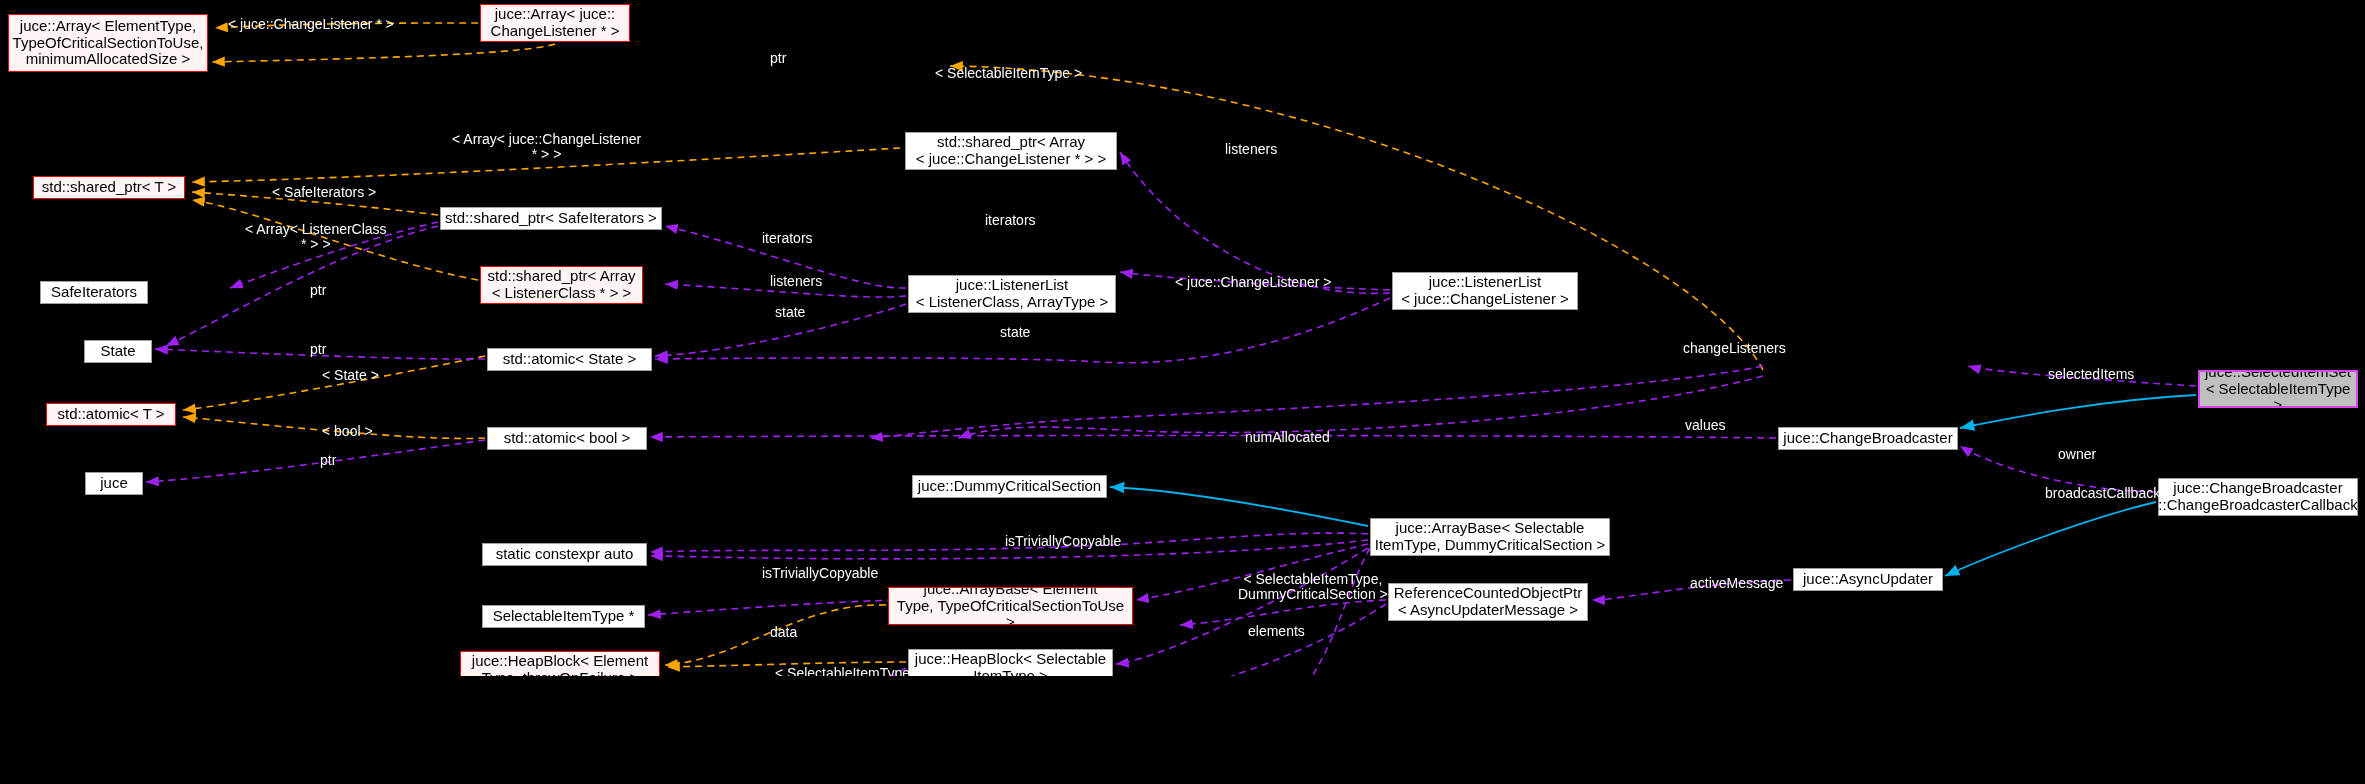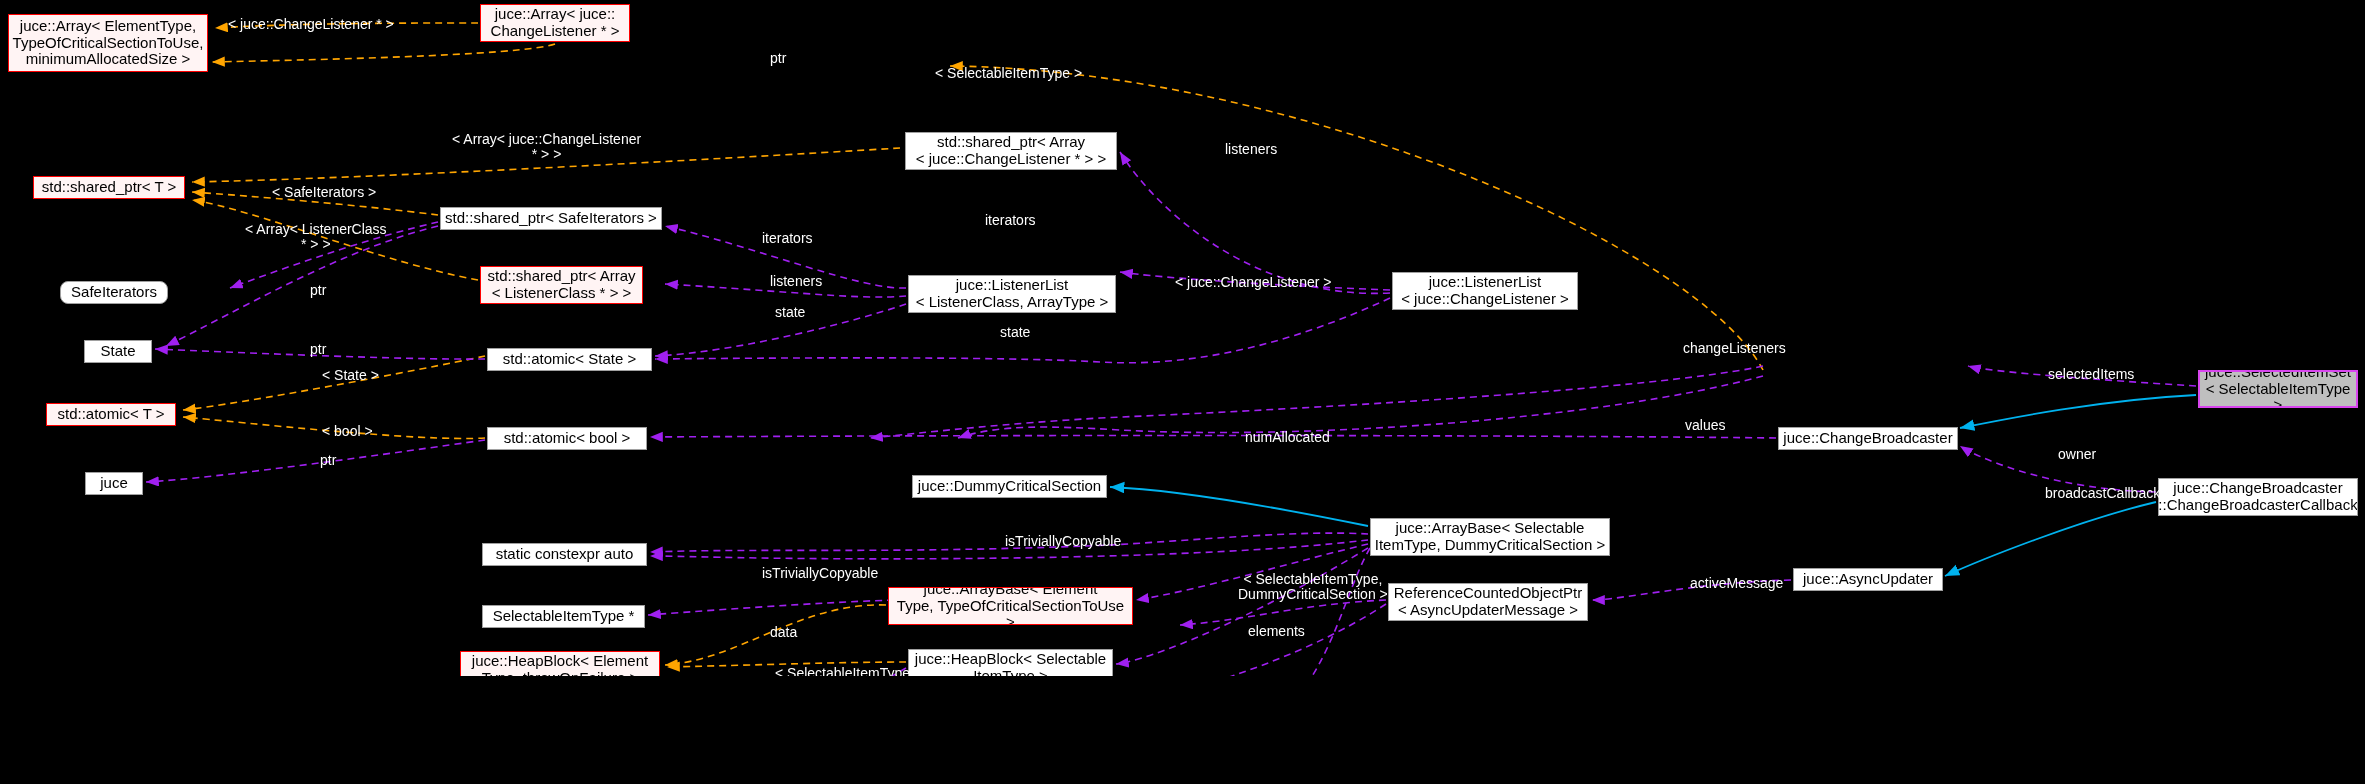--- a/index.html
+++ b/index.html
@@ -122,21 +122,21 @@
 
   <div class="node hl" style="left:8px;top:14px;width:200px;height:58px;">juce::Array&lt; ElementType,
 TypeOfCriticalSectionToUse,
 minimumAllocatedSize &gt;</div>
   <div class="node hl" style="left:480px;top:4px;width:150px;height:38px;">juce::Array&lt; juce::
 ChangeListener * &gt;</div>
   <div class="node" style="left:905px;top:132px;width:212px;height:38px;">std::shared_ptr&lt; Array
 &lt; juce::ChangeListener * &gt; &gt;</div>
   <div class="node hl" style="left:33px;top:176px;width:152px;height:23px;">std::shared_ptr&lt; T &gt;</div>
   <div class="node" style="left:440px;top:207px;width:222px;height:23px;">std::shared_ptr&lt; SafeIterators &gt;</div>
-  <div class="node" style="left:60px;top:281px;width:108px;height:23px;border-radius:8px;">SafeIterators</div>
+  <div class="node" style="left:40px;top:281px;width:108px;height:23px;">SafeIterators</div>
   <div class="node hl" style="left:480px;top:266px;width:163px;height:38px;">std::shared_ptr&lt; Array
 &lt; ListenerClass * &gt; &gt;</div>
   <div class="node" style="left:908px;top:275px;width:208px;height:38px;">juce::ListenerList
 &lt; ListenerClass, ArrayType &gt;</div>
   <div class="node" style="left:1392px;top:272px;width:186px;height:38px;">juce::ListenerList
 &lt; juce::ChangeListener &gt;</div>
   <div class="node" style="left:84px;top:340px;width:68px;height:23px;">State</div>
   <div class="node" style="left:487px;top:348px;width:165px;height:23px;">std::atomic&lt; State &gt;</div>
   <div class="node sel" style="left:2198px;top:370px;width:160px;height:38px;">juce::SelectedItemSet
 &lt; SelectableItemType &gt;</div>

